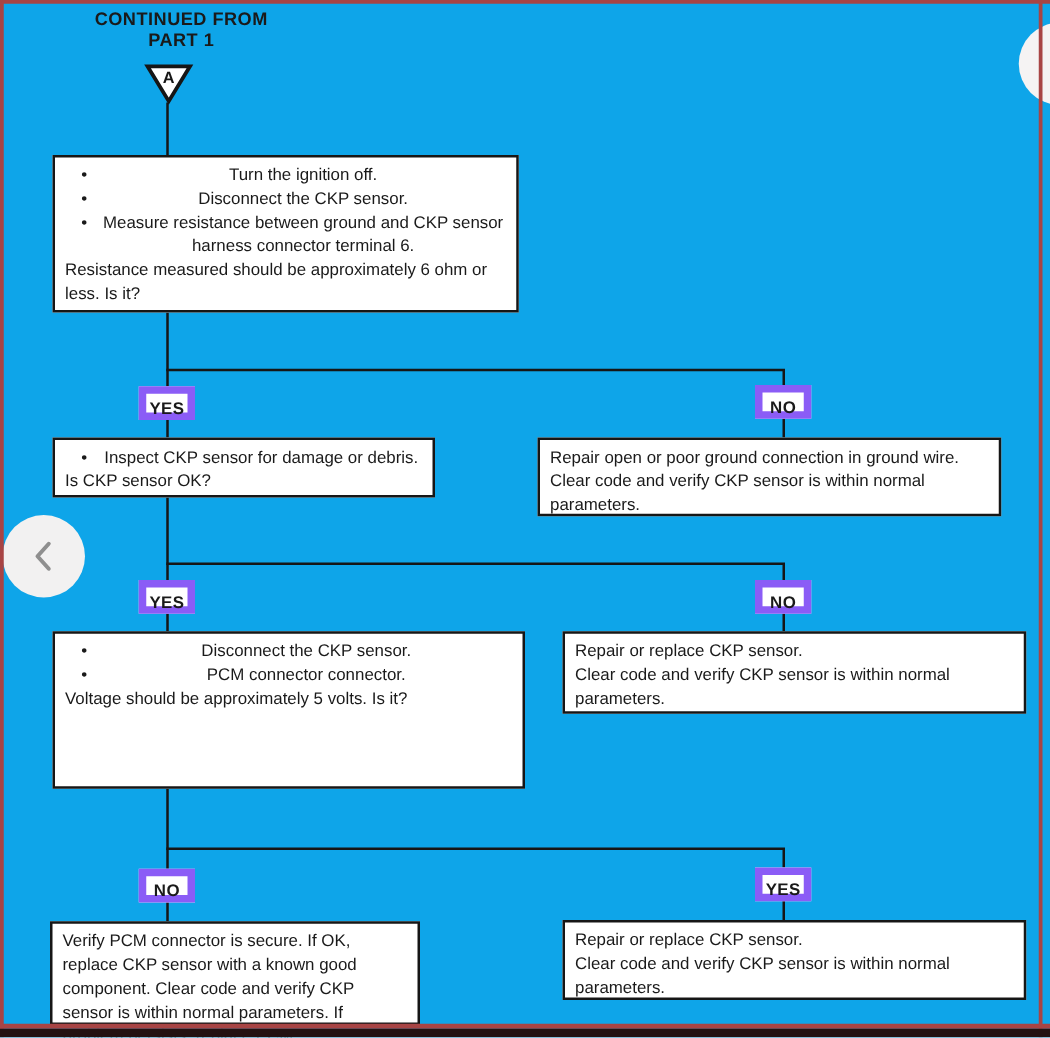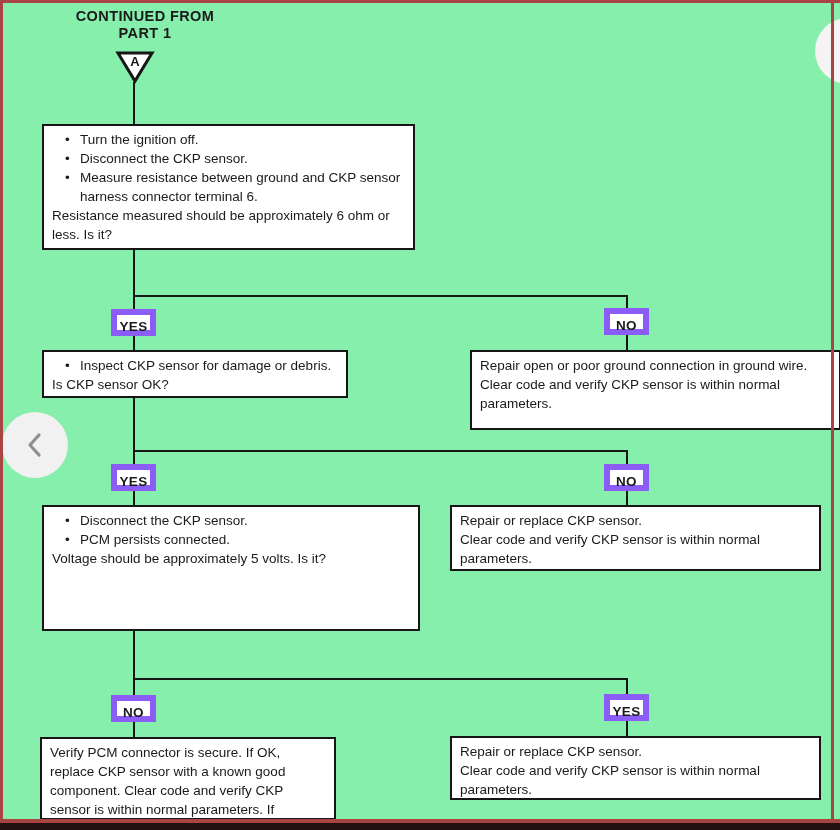--- a/index.html
+++ b/index.html
@@ -1,17 +1,17 @@
 <!DOCTYPE html>
 <html><head>
 <meta charset="utf-8">
 <style>
   html,body{margin:0;padding:0;background:#fff;}
   .frame{
-    position:relative;width:840px;height:830px;background:#86efac;
+    position:relative;width:840px;height:830px;background:#0ea5e9;
     overflow:hidden;font-family:"Liberation Sans",sans-serif;color:#1a1a1a;
   }
   
   .edge{position:absolute;background:#a84444;z-index:20;}
   .edge.top{left:0;top:0;width:840px;height:3px;}
   .edge.left{left:0;top:0;width:3px;height:830px;}
   .edge.right{left:831px;top:0;width:3px;height:830px;}
   .edge.bottom-red{left:0;top:819px;width:840px;height:4px;}
   .edge.bottom-dark{left:0;top:823px;width:840px;height:7px;background:#241111;}
 
@@ -42,25 +42,25 @@
   #h3{left:133px;top:678px;width:495px;}
   #v9l{left:133px;top:679px;height:16px;}
   #v9r{left:626px;top:679px;height:15px;}
   #v10l{left:133px;top:721px;height:16px;}
   #v10r{left:626px;top:720px;height:16px;}
 
   
   .pbox{position:absolute;background:#fff;border:2px solid #161616;
         box-sizing:border-box;padding:4px 8px;font-size:13.5px;line-height:19px;z-index:2;}
   .pline{position:relative;}
-  .pline.b{padding-left:28px;}
+  .pline.b{padding-left:28px;text-align:center;}
   .pline.b::before{content:"•";position:absolute;left:13px;top:0;}
   #b1{left:42px;top:124px;width:373px;height:126px;}
   #b2l{left:42px;top:350px;width:306px;height:48px;}
-  #b2r{left:470px;top:350px;width:371px;height:80px;}
+  #b2r{left:430px;top:350px;width:371px;height:63px;}
   #b3l{left:42px;top:505px;width:378px;height:126px;}
   #b3r{left:450px;top:505px;width:371px;height:66px;}
   #b4l{left:40px;top:737px;width:296px;height:83px;}
   #b4r{left:450px;top:736px;width:371px;height:64px;}
 
   
   .dec{position:absolute;width:45px;height:27px;background:#fff;border:6px solid #8b5cf6;
        box-sizing:border-box;font-weight:700;font-size:13.5px;text-align:center;
        line-height:23px;z-index:3;letter-spacing:.3px;}
   #d1y{left:111px;top:309px;}
@@ -135,21 +135,21 @@
 
   <div class="pbox" id="b2r">
     <div class="pline">Repair open or poor ground connection in ground wire. Clear code and verify CKP sensor is within normal parameters.</div>
   </div>
 
   <div class="dec" id="d2y">YES</div>
   <div class="dec" id="d2n">NO</div>
 
   <div class="pbox" id="b3l">
     <div class="pline b">Disconnect the CKP sensor.</div>
-    <div class="pline b">PCM persists connected.</div>
+    <div class="pline b">PCM connector connector.</div>
     <div class="pline">Voltage should be approximately 5 volts. Is it?</div>
   </div>
 
   <div class="pbox" id="b3r">
     <div class="pline">Repair or replace CKP sensor.</div>
     <div class="pline">Clear code and verify CKP sensor is within normal parameters.</div>
   </div>
 
   <div class="dec" id="d3n">NO</div>
   <div class="dec" id="d3y">YES</div>

